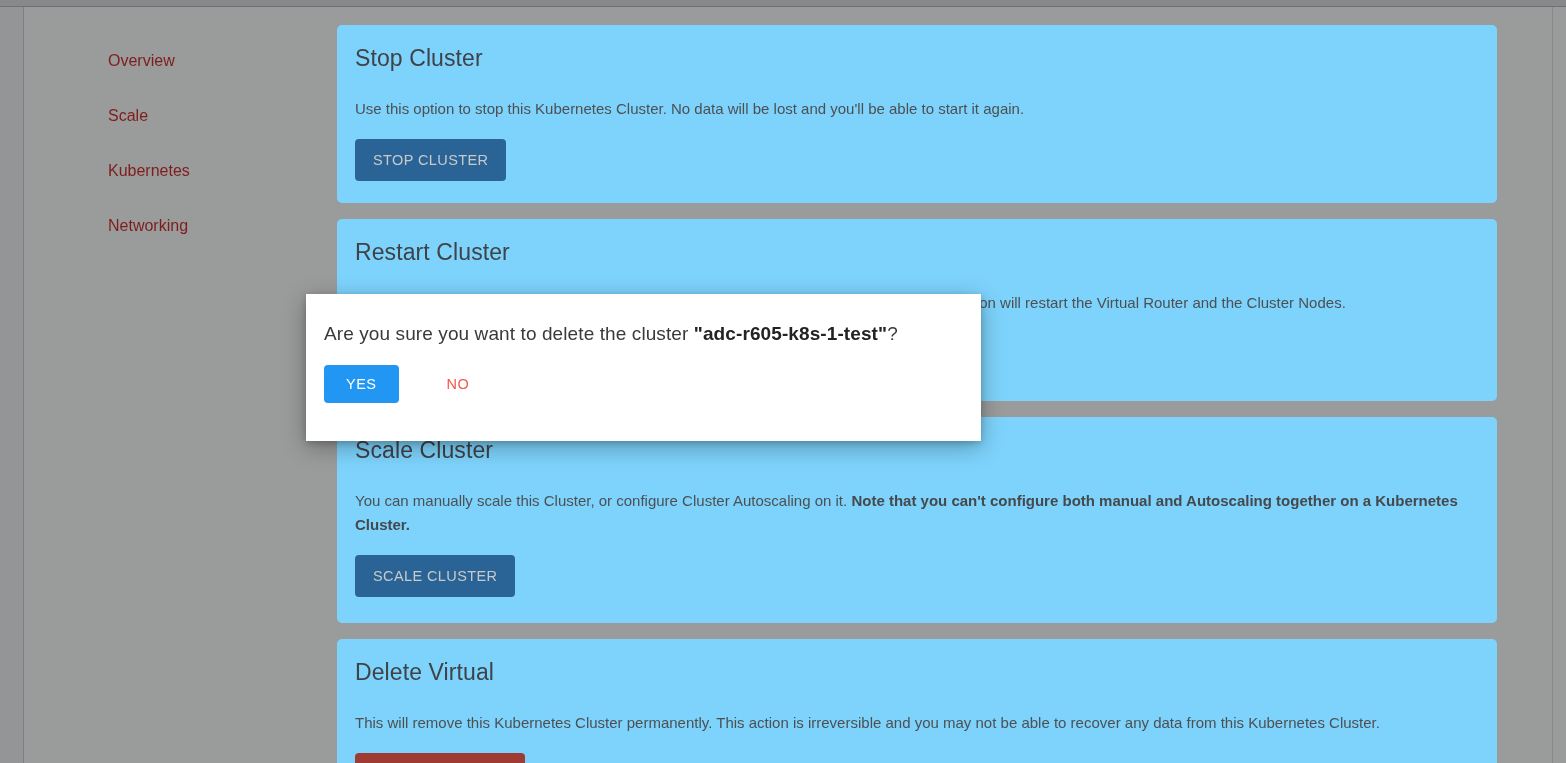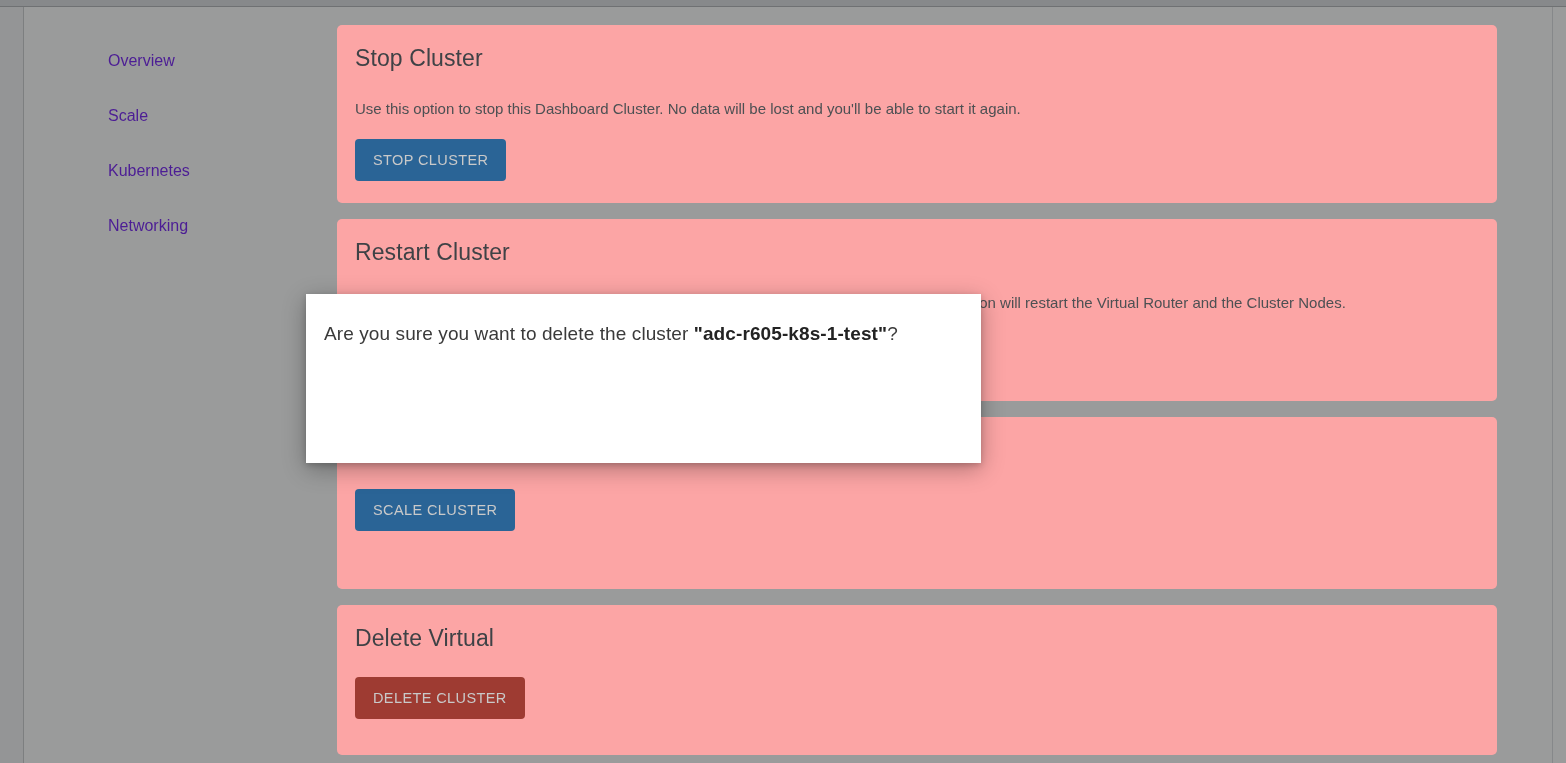--- a/index.html
+++ b/index.html
@@ -52,40 +52,40 @@
     position: absolute;
     top: 33px; left: 33px;
     width: 250px;
   }
   .nav-item {
     position: relative;
     height: 41px;
     line-height: 41px;
     padding: 0 20px 0 50px;
     font-size: 16px;
-    color: #4c1d95;
+    color: #7f1d1d;
     border-radius: 22px;
     white-space: nowrap;
     margin-bottom: 14px;
     cursor: pointer;
   }
   .nav-item.active {
     background: #a2a3a4;
     color: #1f7bc1;
     font-weight: bold;
   }
 
   
   .content {
     position: absolute;
     top: 18px; left: 312px;
     width: 1160px;
   }
   .card {
-    background: #fca5a5;
+    background: #7dd3fc;
     border-radius: 5px;
     padding: 20px 18px 26px 18px;
     margin-bottom: 16px;
   }
   .card-title {
     font-size: 23px;
     font-weight: normal;
     color: #3f4246;
     letter-spacing: .1px;
     margin-bottom: 25px;
@@ -116,21 +116,21 @@
   
   .card.stop     { padding-bottom: 22px; }
   .card.restart  { min-height: 152px; }
   .card.scale    { min-height: 172px; }
   .card.delete   { min-height: 150px; }
 
   
   .modal {
     position: absolute;
     left: 306px; top: 294px;
-    width: 675px; height: 169px;
+    width: 675px; height: 147px;
     background: #ffffff;
     box-shadow: 0 6px 22px rgba(0,0,0,.30), 0 2px 6px rgba(0,0,0,.18);
     padding: 22px 24px 16px 18px;
     z-index: 50;
   }
   .modal-text {
     font-size: 19px;
     line-height: 35px;
     color: #3a3a3a;
     letter-spacing: .1px;
@@ -188,45 +188,55 @@
       <div class="nav-item">
         <span>Networking</span>
       </div>
     </nav>
 
     <main class="content">
 
       <section class="card stop">
         <h2 class="card-title">Stop Cluster</h2>
         <p class="card-desc">
-          <span>Use this option to stop this Dashboard Cluster. No data will be lost and you'll be able to start it again.</span>
+          <span>Use this option to stop this Kubernetes Cluster. No data will be lost and you'll be able to start it again.</span>
         </p>
         <button class="btn btn-blue">STOP CLUSTER</button>
       </section>
 
       <section class="card restart">
         <h2 class="card-title">Restart Cluster</h2>
         <p class="card-desc">
           <span>Use this option if your Kubernetes Cluster has become unresponsive or unreachable. This action will restart the Virtual Router and the Cluster Nodes.</span>
         </p>
         <button class="btn btn-blue">RESTART CLUSTER</button>
       </section>
 
       <section class="card scale">
         <h2 class="card-title">Scale Cluster</h2>
+        <p class="card-desc">
+          <span>You can manually scale this Cluster, or configure Cluster Autoscaling on it. </span><b>Note that you can't configure both manual and Autoscaling together on a Kubernetes Cluster.</b>
+        </p>
         <button class="btn btn-blue">SCALE CLUSTER</button>
       </section>
 
       <section class="card delete">
         <h2 class="card-title">Delete Virtual</h2>
+        <p class="card-desc">
+          <span>This will remove this Kubernetes Cluster permanently. This action is irreversible and you may not be able to recover any data from this Kubernetes Cluster.</span>
+        </p>
         <button class="btn btn-red">DELETE CLUSTER</button>
       </section>
 
     </main>
   </div>
 
   <div class="modal">
     <div class="modal-text">
       <span>Are you sure you want to delete the cluster </span><b>"adc-r605-k8s-1-test"</b><span>?</span>
     </div>
+    <div class="modal-actions">
+      <button class="btn-yes">YES</button>
+      <button class="btn-no">NO</button>
+    </div>
   </div>
 
 </div>
 
 </body></html>

